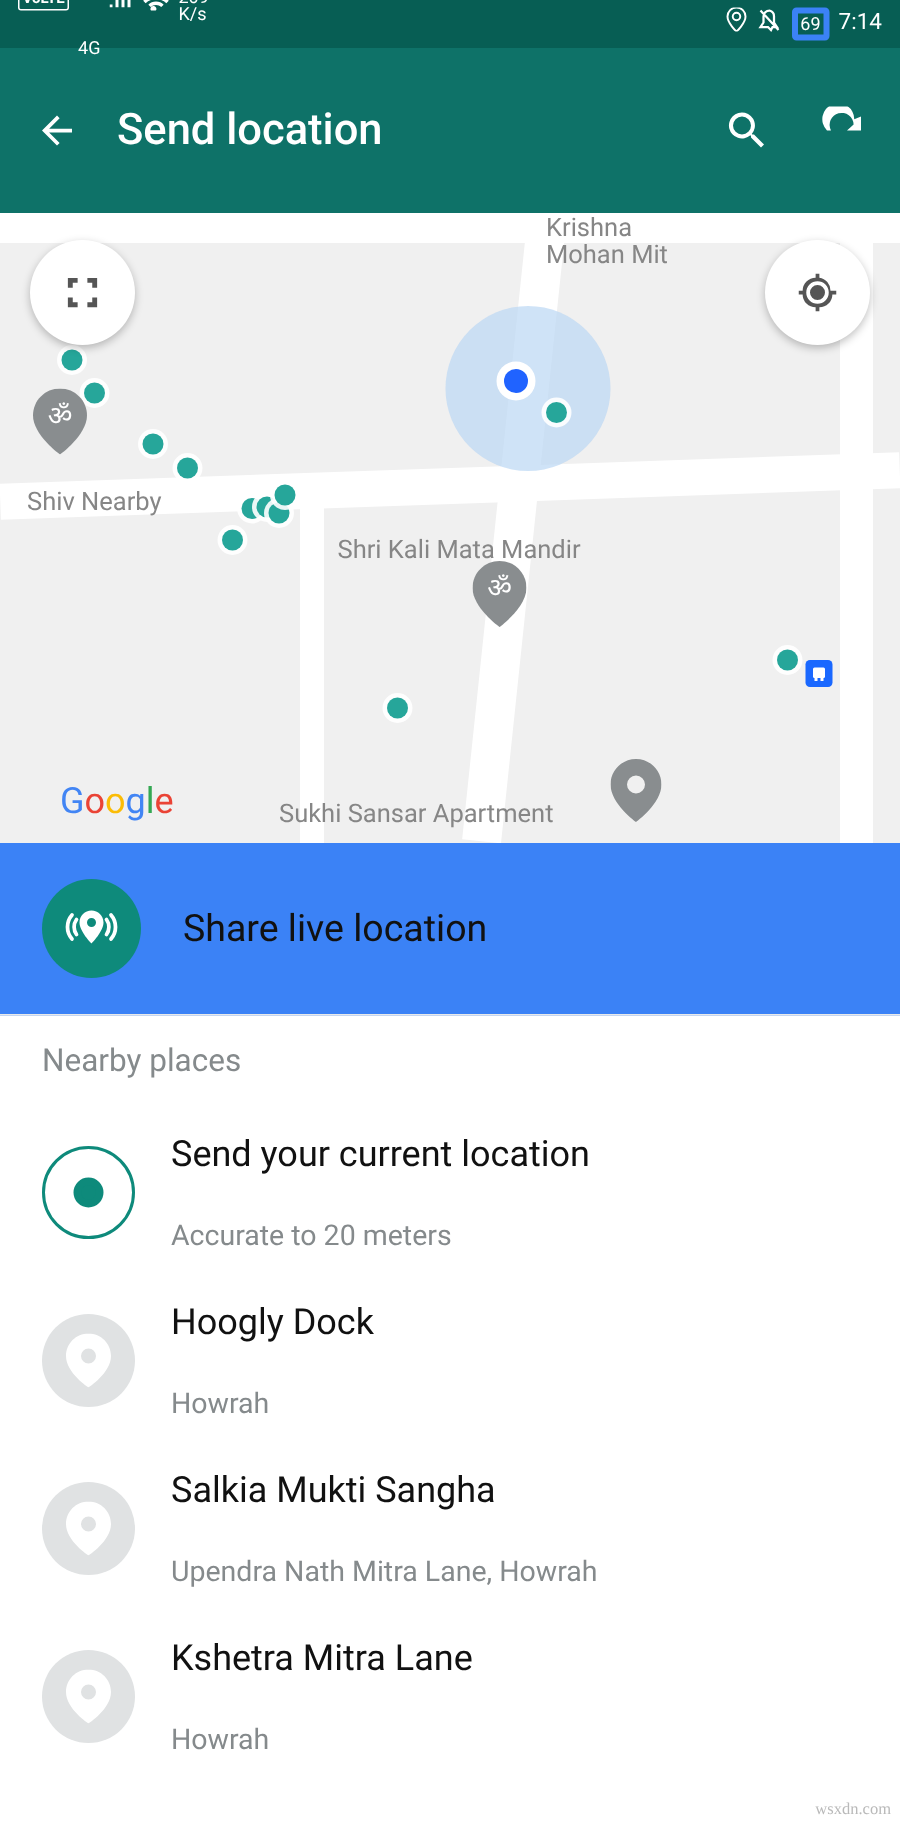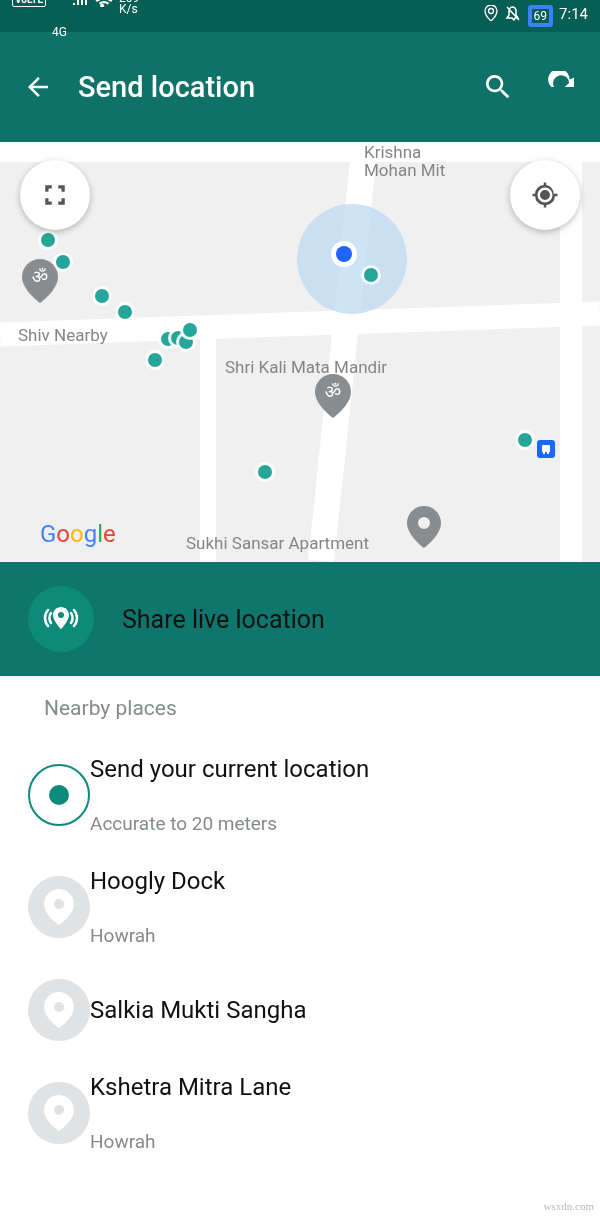--- a/index.html
+++ b/index.html
@@ -28,29 +28,29 @@
     .my-dot { position: absolute; width: 16px; height: 16px; border-radius: 50%; background: #2063ff; box-shadow: 0 0 0 5px #fff; left: 344px; top: 112px; transform: translate(-50%,-50%); }
     .fab { position: absolute; width: 70px; height: 70px; border-radius: 50%; background: #fff; box-shadow: 0 2px 6px rgba(0,0,0,.25); display: flex; align-items: center; justify-content: center; }
     .fab.fullscreen { left: 20px; top: 18px; }
     .fab.center { right: 20px; top: 18px; }
     .poi-pin { position: absolute; transform: translate(-50%,-100%); }
     .bus { position:absolute; width:18px; height:18px; background:#1a68ff; border-radius:3px; display:flex; align-items:center; justify-content:center; }
     .google-logo { position: absolute; left: 12px; bottom: 14px; font-size: 24px; font-weight: 400; margin-left: 28px; }
     .google-logo .g1{color:#4285F4}.google-logo .g2{color:#EA4335}.google-logo .g3{color:#FBBC05}.google-logo .g4{color:#4285F4}.google-logo .g5{color:#34A853}.google-logo .g6{color:#EA4335}
 
     
-    .share-row { display: flex; align-items: center; padding: 24px 28px; gap: 28px; border-bottom: 1px solid #eaeaea; background:#0f766e; }
+    .share-row { display: flex; align-items: center; padding: 24px 28px; gap: 28px; border-bottom: 1px solid #eaeaea; background:#3b82f6; }
     .share-icon { width: 66px; height: 66px; border-radius: 50%; background: #0e8a7b; display: flex; align-items: center; justify-content: center; }
     .share-title { font-size: 25px; color: #111; }
 
     
-    .nearby-header { height: 62px; display: flex; align-items: center; padding-left: 28px; font-size: 21px; color: #858a8c; margin-left: 16px; }
-
-    
-    .place-row { display: flex; align-items: center; padding: 16px 28px; }
+    .nearby-header { height: 62px; display: flex; align-items: center; padding-left: 28px; font-size: 21px; color: #858a8c; }
+
+    
+    .place-row { display: flex; align-items: center; padding: 16px 28px; gap: 24px; }
     .radio-circle { width: 62px; height: 62px; border-radius: 50%; border: 2px solid #0e8a7b; display: flex; align-items: center; justify-content: center; flex-shrink:0; }
     .radio-inner { width: 20px; height: 20px; border-radius: 50%; border: 5px solid #0e8a7b; background: #0e8a7b; }
     .place-icon { width: 62px; height: 62px; border-radius: 50%; background: #e0e2e3; display: flex; align-items: center; justify-content: center; flex-shrink:0; }
     .place-texts { display: flex; flex-direction: column; gap: 2px; }
     .place-title { font-size: 24px; color: #111; }
     .place-sub { font-size: 19px; color: #858a8c; margin-top: 27px; }
 
     .watermark { position: absolute; right: 6px; bottom: 4px; font-size: 11px; color: #b9b9b9; font-family: Liberation Serif, serif; }
   </style>
 </head>
@@ -216,20 +216,21 @@
 </div>
 
 <div class="place-row">
   <div class="place-icon">
     <svg width="30" height="36" viewBox="0 0 30 36">
         <path d="M15 0C6.7 0 0 6.7 0 15c0 11.3 15 21 15 21s15-9.7 15-21C30 6.7 23.3 0 15 0zm0 20a5 5 0 110-10 5 5 0 010 10z" fill="#fff"></path>
       </svg>
   </div>
   <div class="place-texts">
     <div class="place-title">Salkia Mukti Sangha</div>
+    <div class="place-sub">Upendra Nath Mitra Lane, Howrah</div>
   </div>
 </div>
 
 <div class="place-row">
   <div class="place-icon">
     <svg width="30" height="36" viewBox="0 0 30 36">
         <path d="M15 0C6.7 0 0 6.7 0 15c0 11.3 15 21 15 21s15-9.7 15-21C30 6.7 23.3 0 15 0zm0 20a5 5 0 110-10 5 5 0 010 10z" fill="#fff"></path>
       </svg>
   </div>
   <div class="place-texts">

